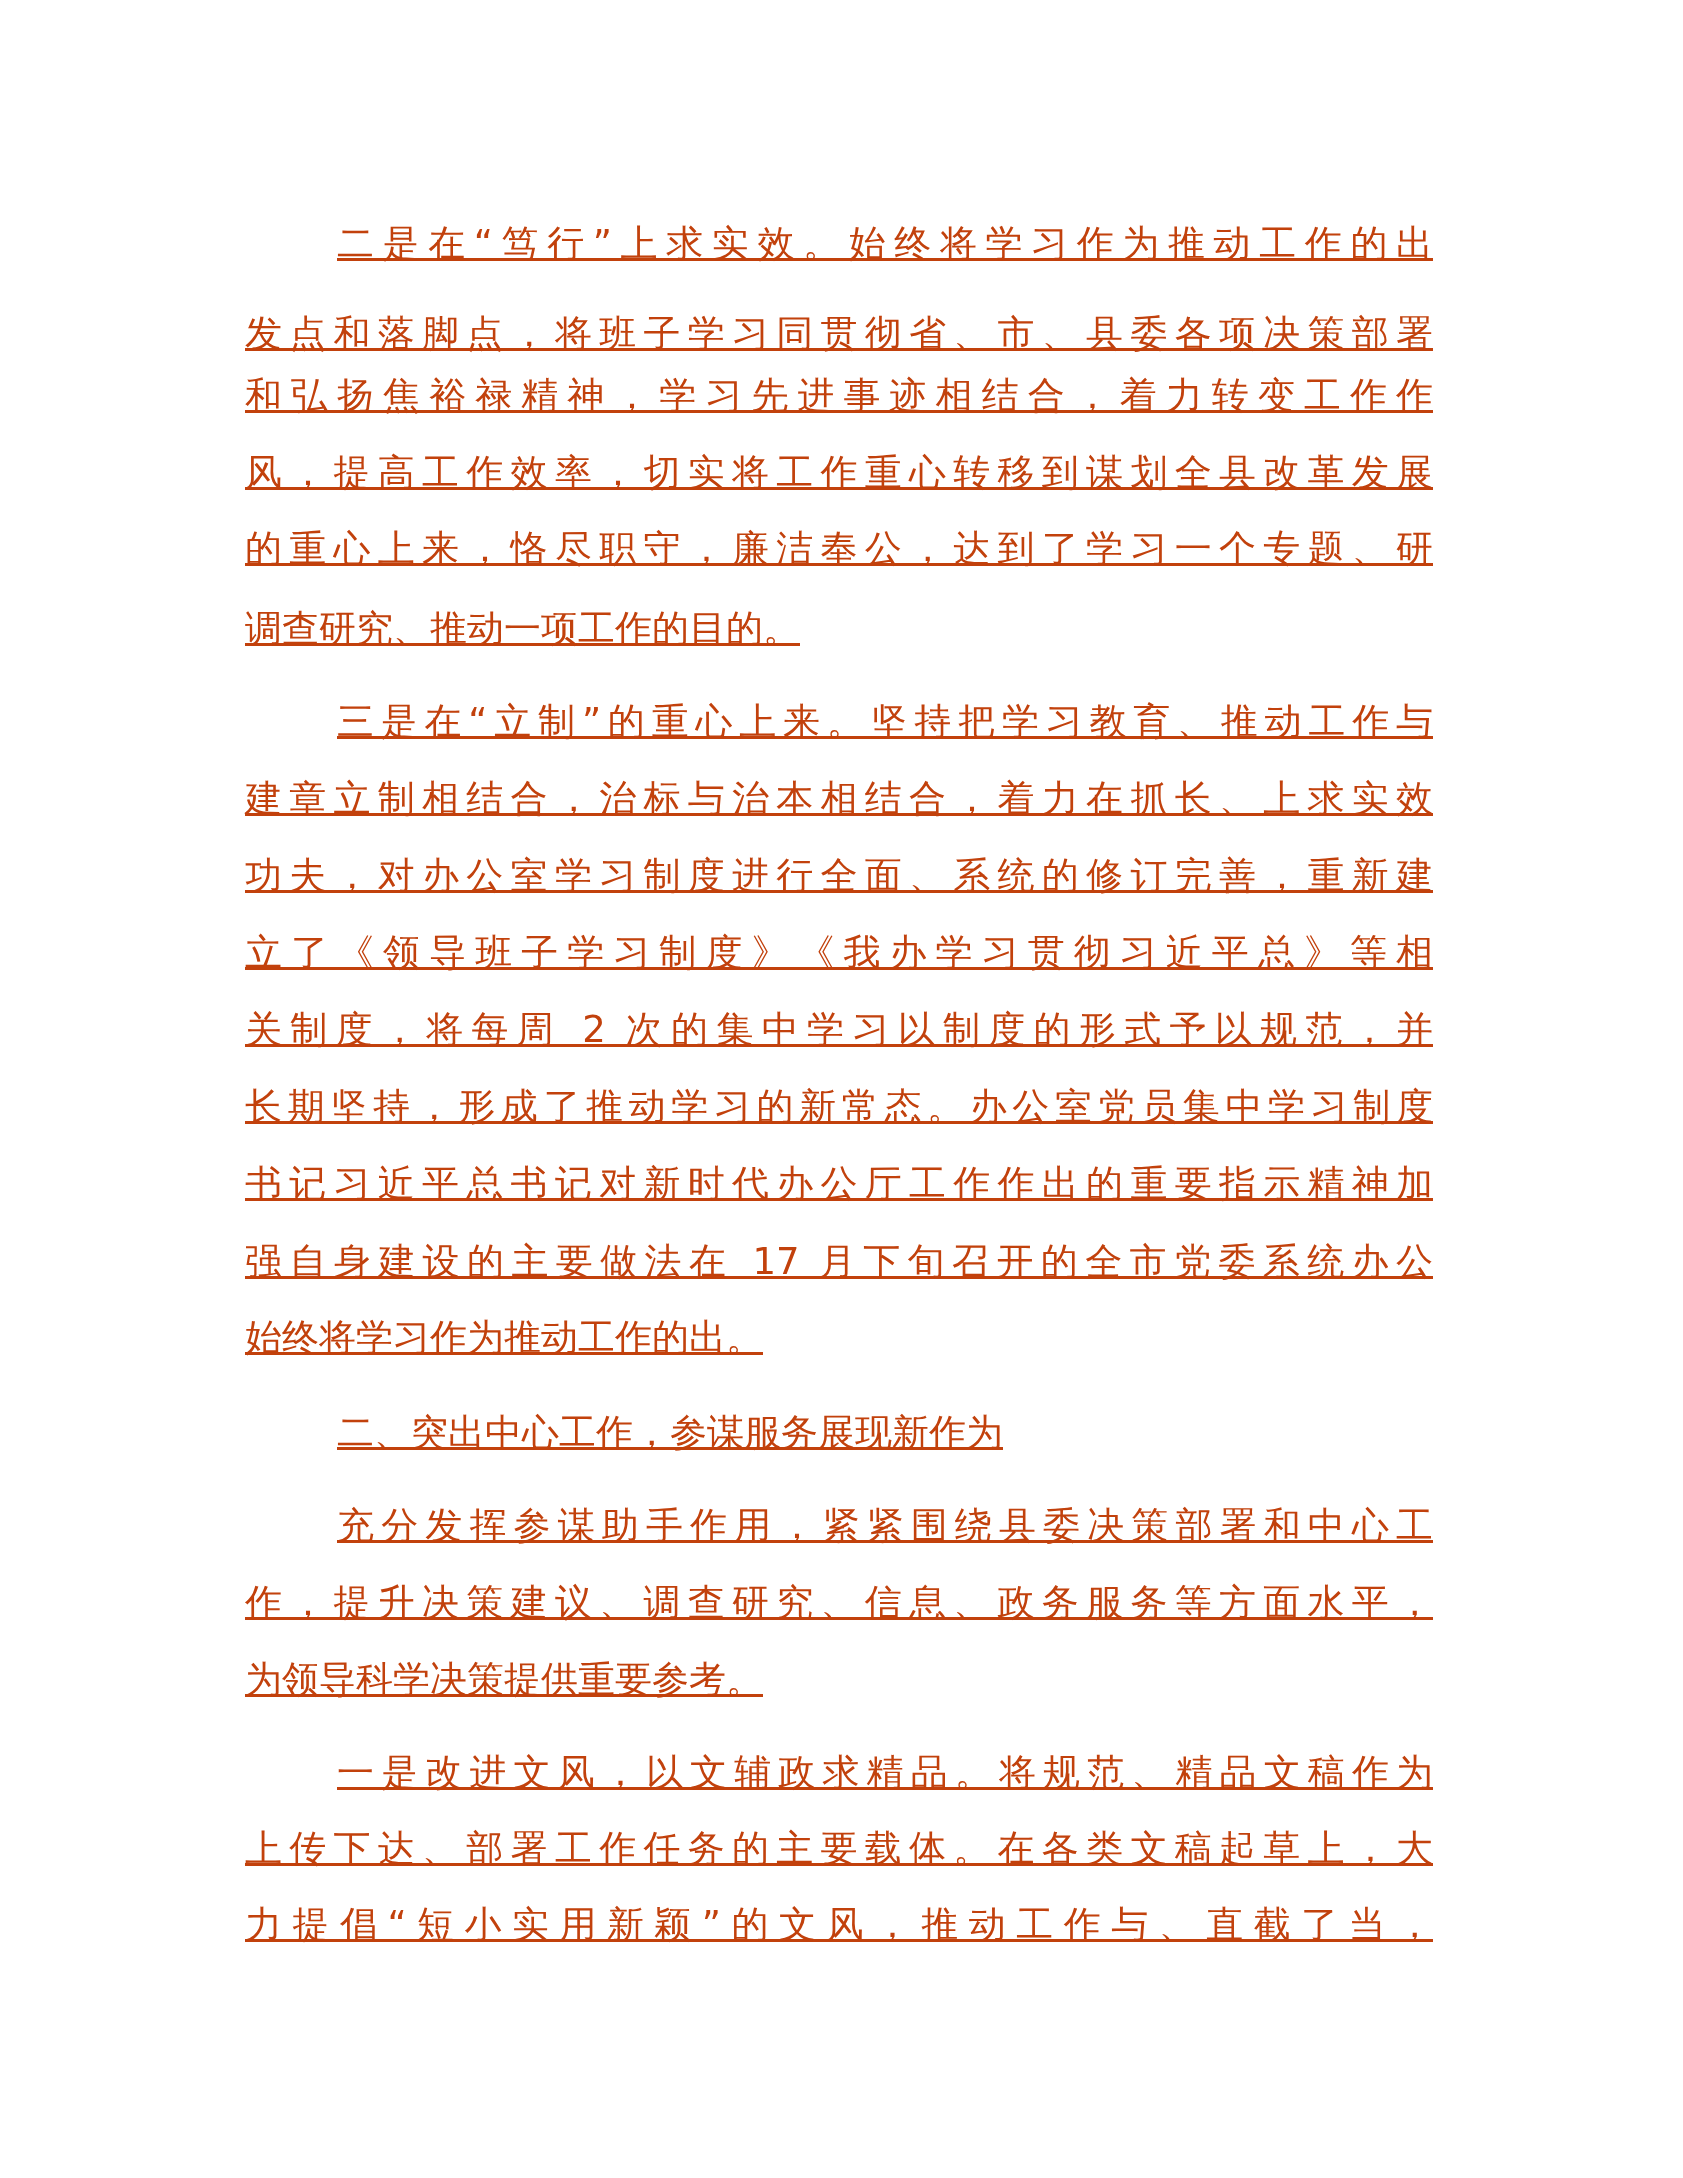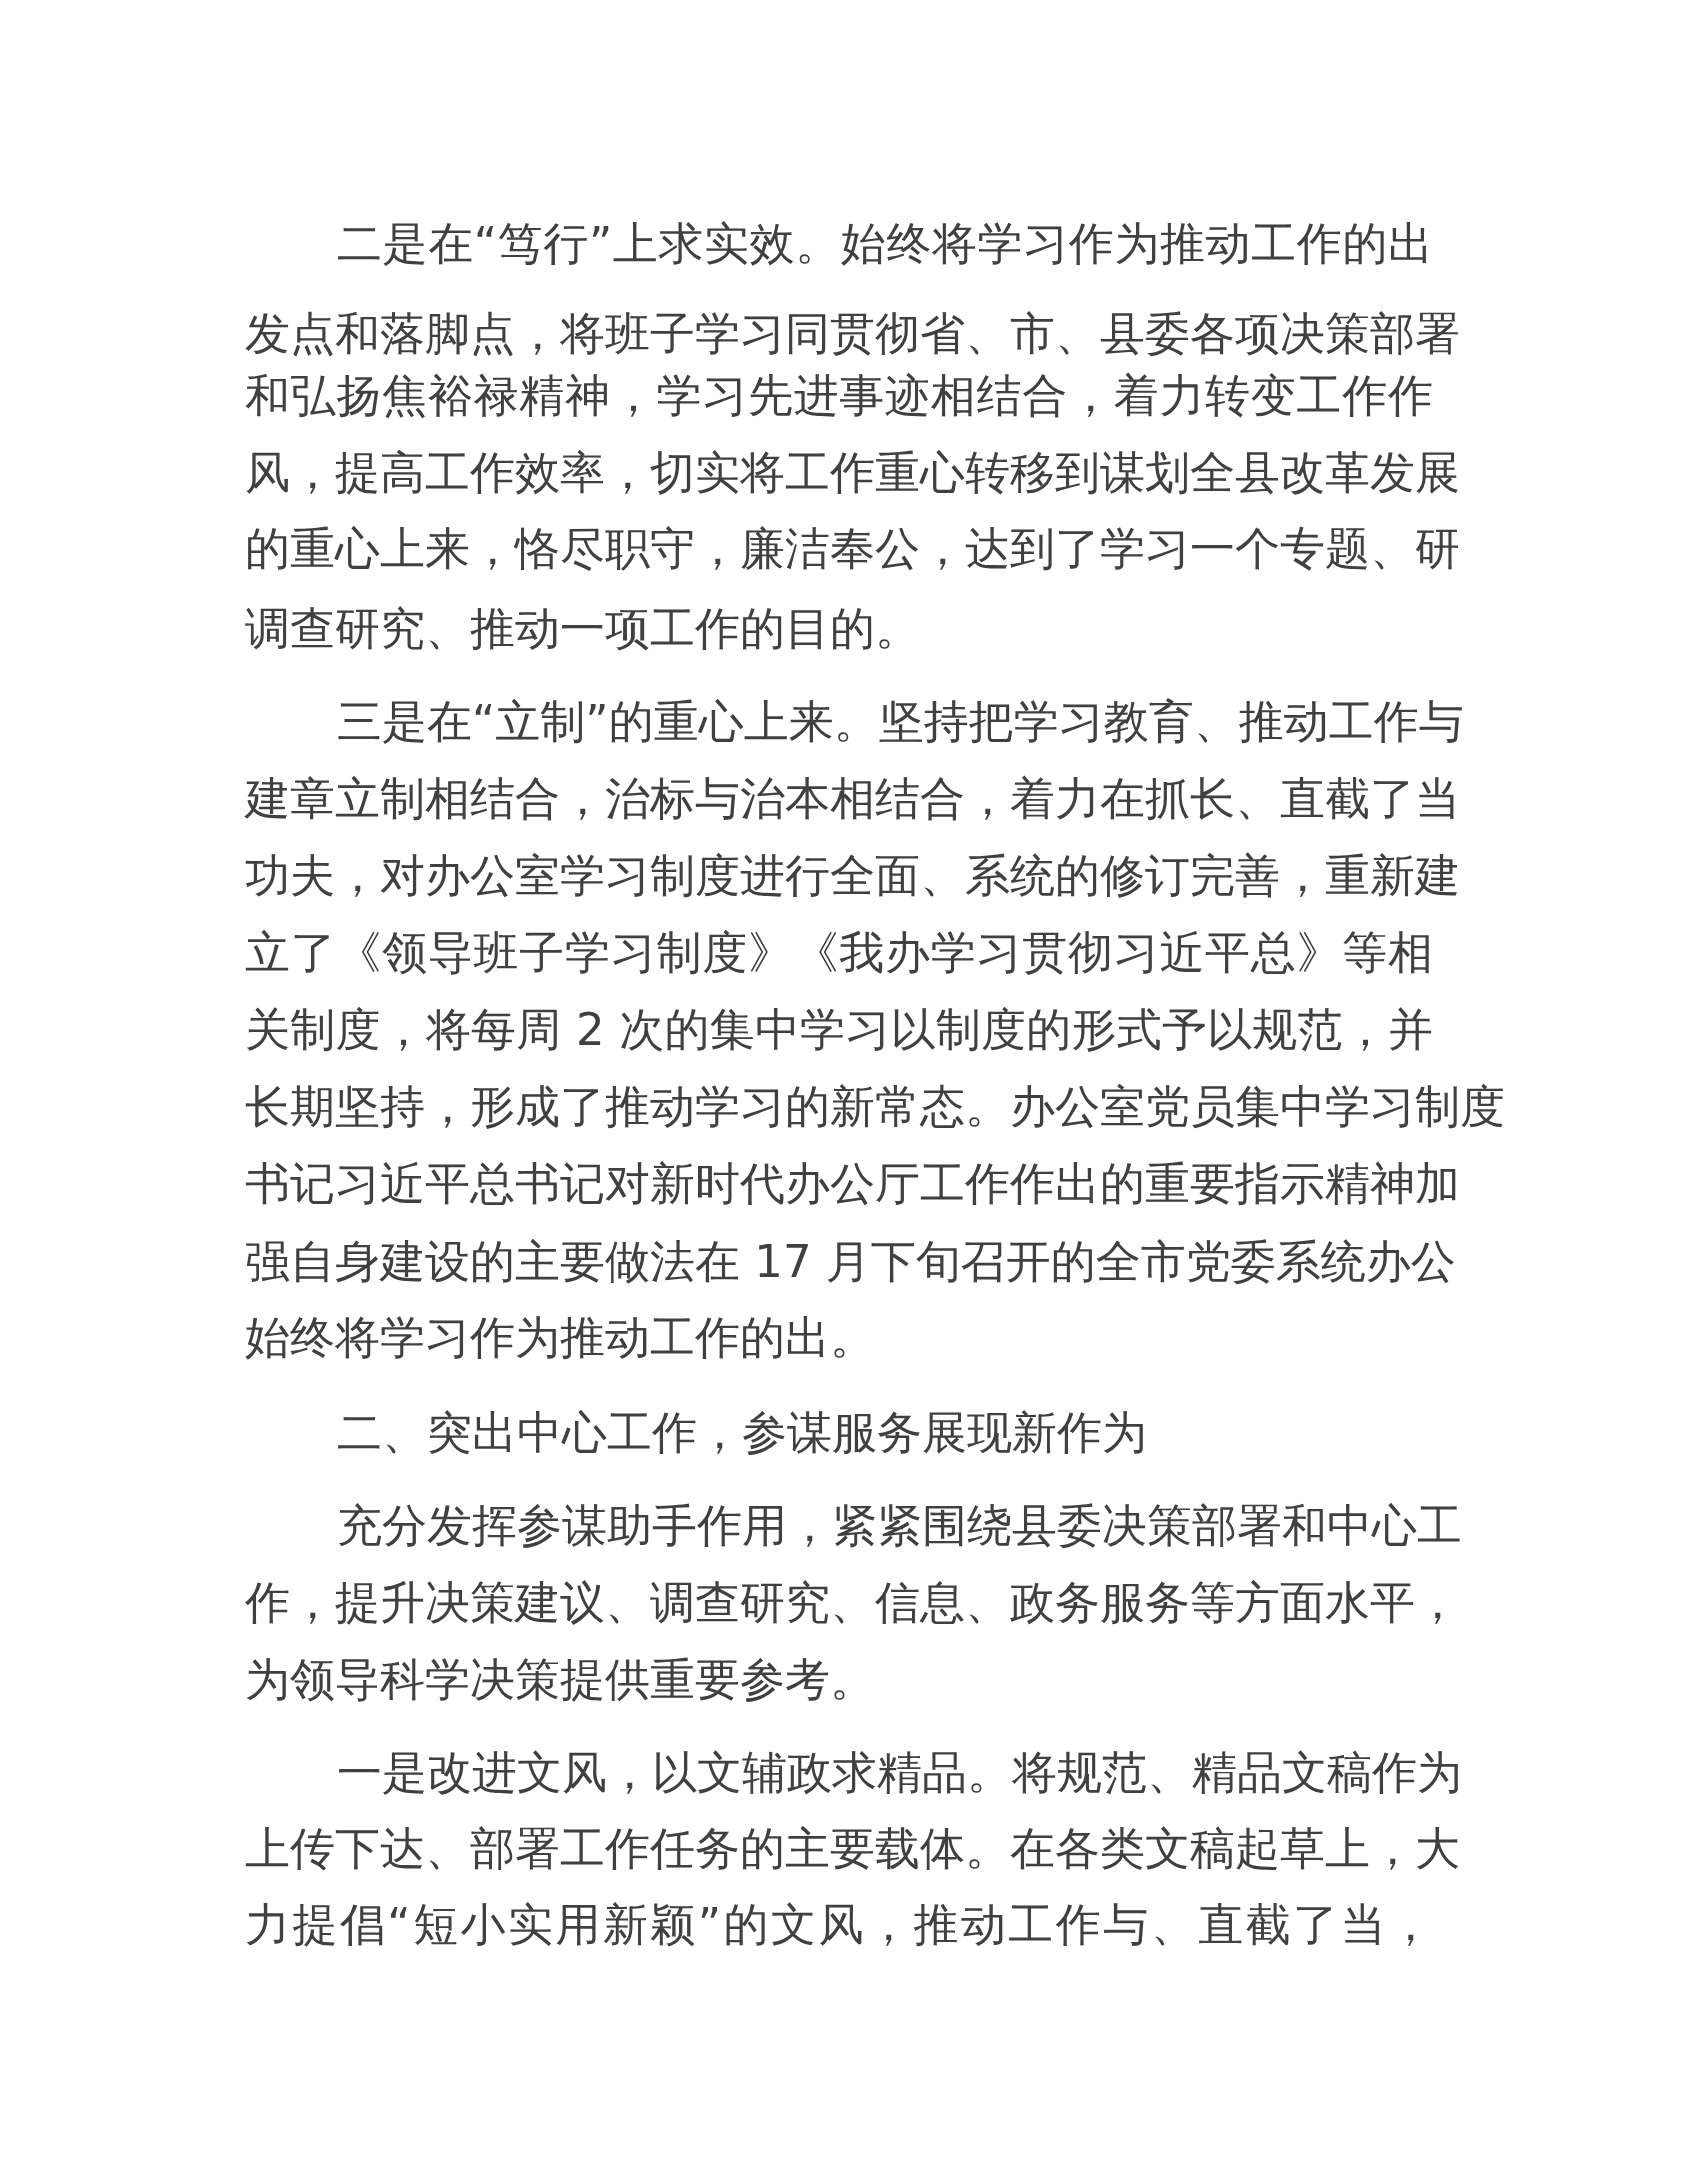--- a/index.html
+++ b/index.html
@@ -5,46 +5,47 @@
   html, body { margin: 0; padding: 0; background: #ffffff; }
   body { width: 1683px; height: 2178px; position: relative; overflow: hidden; }
   .page { position: absolute; left: 0; top: 0; width: 1683px; height: 2178px; background: #ffffff; }
   .line {
     position: absolute;
     left: 245px;
     width: 1188px;
     height: 59px;
     line-height: 59px;
     font-family: "DejaVu Sans", "Liberation Sans", sans-serif;
-    font-size: 45px;
-    color: #404040;
+    font-size: 37px;
+    color: #c2410c;
     white-space: nowrap;
     text-align: justify;
     text-align-last: justify;
+    text-decoration: underline;
   }
   .line.indent { left: 337px; width: 1096px; }
   .line.last { text-align-last: left; }
 </style>
 </head>
 <body>
 
 <div class="page">
 
   <div>
     <div class="line indent" style="top:214px">二是在“笃行”上求实效。始终将学习作为推动工作的出</div>
     <div class="line" style="top:304px">发点和落脚点，将班子学习同贯彻省、市、县委各项决策部署</div>
     <div class="line" style="top:366px">和弘扬焦裕禄精神，学习先进事迹相结合，着力转变工作作</div>
     <div class="line" style="top:443px">风，提高工作效率，切实将工作重心转移到谋划全县改革发展</div>
     <div class="line" style="top:519px">的重心上来，恪尽职守，廉洁奉公，达到了学习一个专题、研</div>
     <div class="line last" style="top:599px">调查研究、推动一项工作的目的。</div>
   </div>
 
   <div>
     <div class="line indent" style="top:692px">三是在“立制”的重心上来。坚持把学习教育、推动工作与</div>
-    <div class="line" style="top:769px">建章立制相结合，治标与治本相结合，着力在抓长、直截了当</div>
+    <div class="line" style="top:769px">建章立制相结合，治标与治本相结合，着力在抓长、上求实效</div>
     <div class="line" style="top:846px">功夫，对办公室学习制度进行全面、系统的修订完善，重新建</div>
     <div class="line" style="top:923px">立了《领导班子学习制度》《我办学习贯彻习近平总》等相</div>
     <div class="line" style="top:1000px">关制度，将每周 2 次的集中学习以制度的形式予以规范，并</div>
     <div class="line" style="top:1077px">长期坚持，形成了推动学习的新常态。办公室党员集中学习制度</div>
     <div class="line" style="top:1154px">书记习近平总书记对新时代办公厅工作作出的重要指示精神加</div>
     <div class="line" style="top:1232px">强自身建设的主要做法在 17 月下旬召开的全市党委系统办公</div>
     <div class="line last" style="top:1308px">始终将学习作为推动工作的出。</div>
   </div>
 
   <div>

